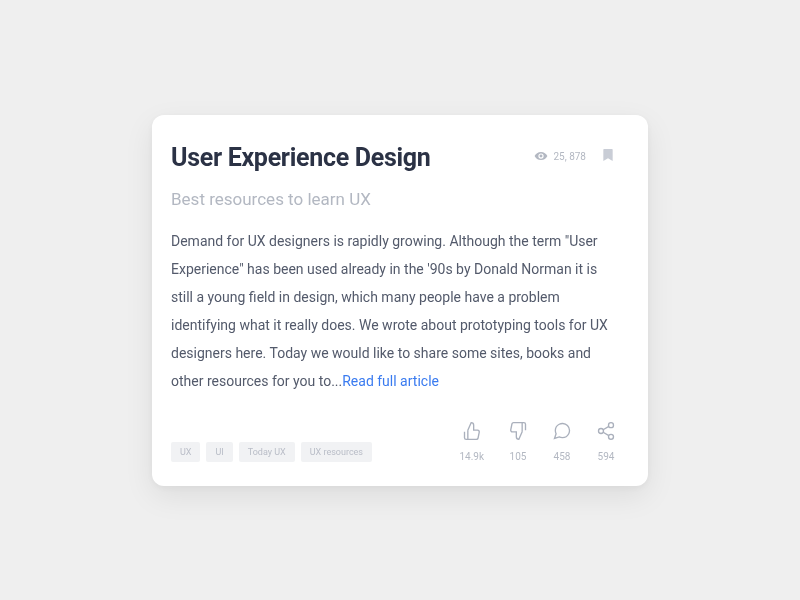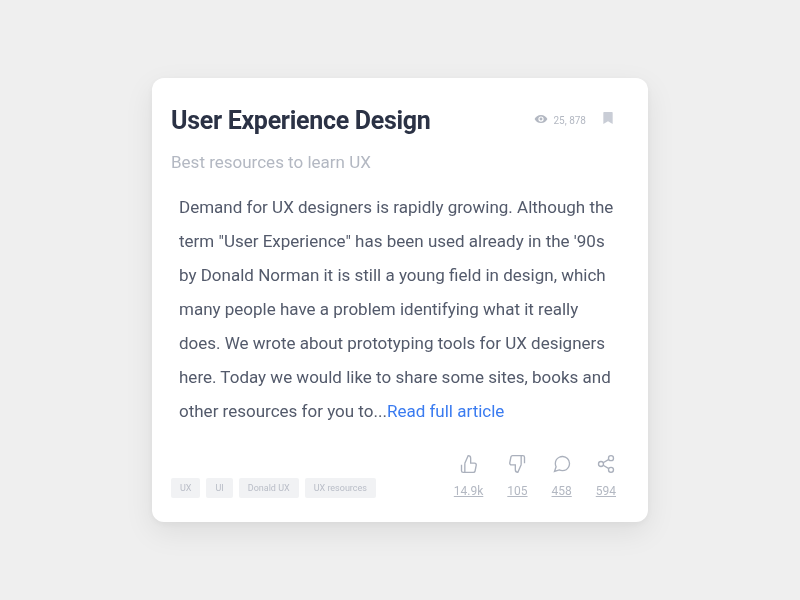--- a/index.html
+++ b/index.html
@@ -68,25 +68,24 @@
       width: 16px;
       height: 20px;
       cursor: pointer;
     }
     .bookmark svg {
       width: 16px;
       height: 20px;
       fill: #c9cdd6;
     }
     .body-text {
-      font-size: 17px;
+      font-size: 14px;
       line-height: 2;
       color: #535a6b;
       margin-top: 18px;
-      margin-left: 8px;
     }
     .read-more {
       color: #3a7bf0;
       cursor: pointer;
       text-decoration: none;
     }
     .footer {
       display: flex;
       align-items: flex-end;
       justify-content: space-between;
@@ -116,23 +115,22 @@
       cursor: pointer;
     }
     .action svg {
       width: 20px;
       height: 20px;
       fill: none;
       stroke: #aab0bc;
       stroke-width: 1.6;
     }
     .action-count {
-      font-size: 12px;
+      font-size: 10px;
       color: #b3b8c2;
-      text-decoration: underline;
     }
   </style>
 </head>
 <body>
 
 <div class="card">
   <div class="header-row">
     <div class="title-block">
       <h1 class="title">User Experience Design</h1>
       <div class="subtitle">Best resources to learn UX</div>
@@ -157,21 +155,21 @@
   </div>
 
   <p class="body-text">
     <span>Demand for UX designers is rapidly growing. Although the term "User Experience" has been used already in the '90s by Donald Norman it is still a young field in design, which many people have a problem identifying what it really does. We wrote about prototyping tools for UX designers here. Today we would like to share some sites, books and other resources for you to...</span><a class="read-more">Read full article</a>
   </p>
 
   <div class="footer">
     <div class="tags">
       <span class="tag">UX</span>
       <span class="tag">UI</span>
-      <span class="tag">Donald UX</span>
+      <span class="tag">Today UX</span>
       <span class="tag">UX resources</span>
     </div>
     <div class="actions">
       <div class="action">
         <span>
           <svg viewBox="0 0 24 24">
               <path d="M7 22V11M3 13v7a2 2 0 0 0 2 2h12.3a2 2 0 0 0 2-1.6l1.4-7a2 2 0 0 0-2-2.4H14V5a3 3 0 0 0-3-3l-4 9"></path>
             </svg>
         </span>
         <span class="action-count">14.9k</span>

